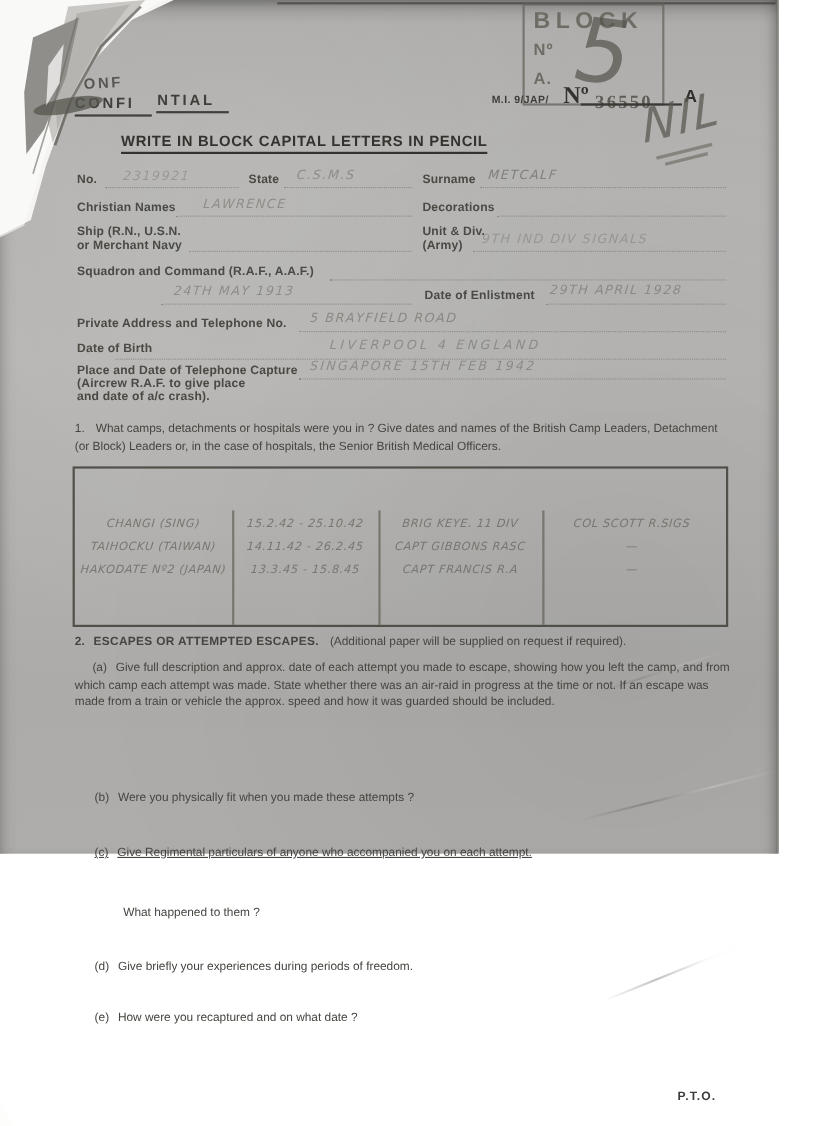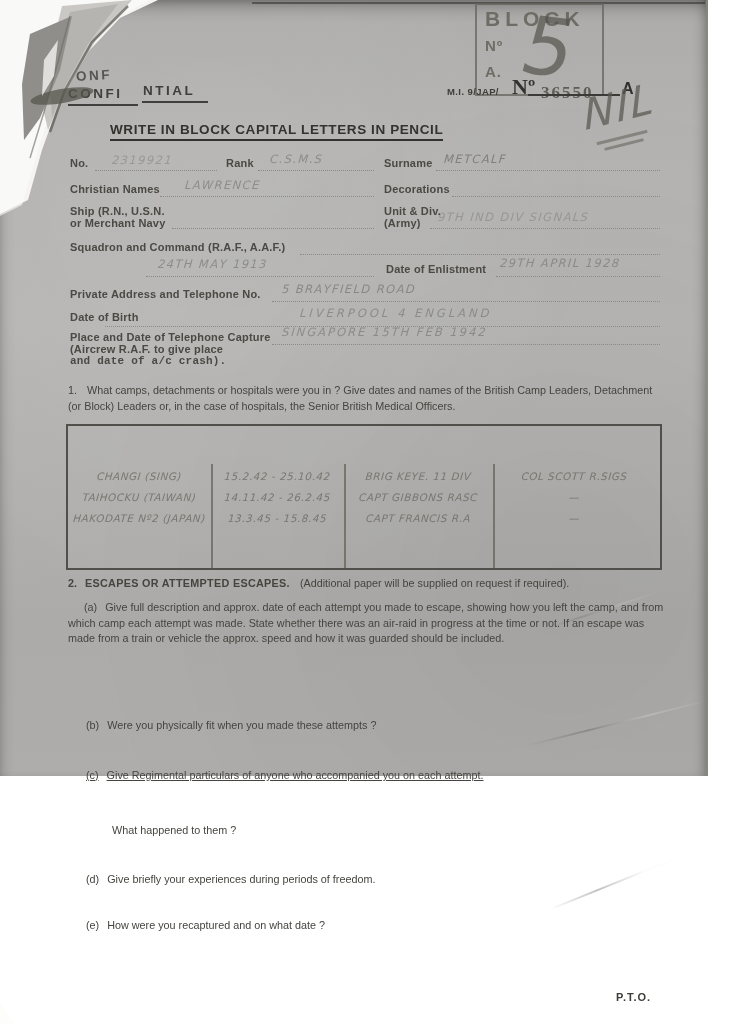--- a/index.html
+++ b/index.html
@@ -101,21 +101,21 @@
     <div class="nil-stroke" style="left:596px;top:136px;width:52px;transform:rotate(-14deg);"></div>
     <div class="nil-stroke" style="left:604px;top:143px;width:40px;transform:rotate(-14deg);"></div>
 
     <div id="heading">
       <span>WRITE IN BLOCK CAPITAL LETTERS IN PENCIL</span>
     </div>
 
     <span class="lbl" style="left:70px;top:157px;">No.</span>
     <div class="dotline" style="left:95px;top:156px;width:122px;"></div>
     <span class="hand vfaint" style="left:112px;top:153px;">2319921</span>
-    <span class="lbl" style="left:226px;top:157px;">Rank</span>
+    <span class="lbl" style="left:226px;top:157px;">State</span>
     <div class="dotline" style="left:258px;top:156px;width:116px;"></div>
     <span class="hand faint" style="left:270px;top:152px;">C.S.M.S</span>
     <span class="lbl" style="left:384px;top:157px;">Surname</span>
     <div class="dotline" style="left:436px;top:156px;width:224px;"></div>
     <span class="hand" style="left:444px;top:152px;opacity:.7;">METCALF</span>
 
     <span class="lbl" style="left:70px;top:183px;">Christian Names</span>
     <div class="dotline" style="left:160px;top:182px;width:214px;"></div>
     <span class="hand faint" style="left:185px;top:178px;">LAWRENCE</span>
     <span class="lbl" style="left:384px;top:183px;">Decorations</span>
@@ -140,21 +140,21 @@
     <span class="hand faint" style="left:500px;top:256px;">29TH APRIL 1928</span>
 
     <span class="lbl" style="left:70px;top:288px;">Private Address and Telephone No.</span>
     <div class="dotline" style="left:272px;top:287px;width:388px;"></div>
     <span class="hand" style="left:282px;top:282px;opacity:.6;">5 BRAYFIELD ROAD</span>
     <div class="dotline" style="left:105px;top:312px;width:555px;"></div>
     <span class="hand faint" style="left:300px;top:306px;letter-spacing:3px;">LIVERPOOL 4 ENGLAND</span>
 
     <span class="lbl" style="left:70px;top:331px;font-weight:600;">Place and Date of Telephone Capture</span>
     <span class="lbl" style="left:70px;top:343px;font-weight:600;">(Aircrew R.A.F. to give place</span>
-    <span class="lbl" style="left:70px;top:355px;font-weight:600;font-family:Liberation Mono, monospace;">and date of a/c crash).</span>
+    <span class="lbl" style="left:70px;top:355px;font-weight:600;">and date of a/c crash).</span>
     <div class="dotline" style="left:272px;top:330px;width:388px;"></div>
     <span class="hand faint" style="left:282px;top:325px;letter-spacing:2px;">SINGAPORE 15TH FEB 1942</span>
 
     <div class="para" style="left:68px;top:383px;width:598px;">
       <span class="qlabel" style="margin-right:10px;">1.</span><span>What camps, detachments or hospitals were you in ?   Give dates and names of the British Camp Leaders,  Detachment (or Block) Leaders or, in the case of hospitals, the Senior British Medical Officers.</span>
     </div>
 
     <div id="camps">
       <div class="vline" style="left:143px;"></div>
       <div class="vline" style="left:276px;"></div>

